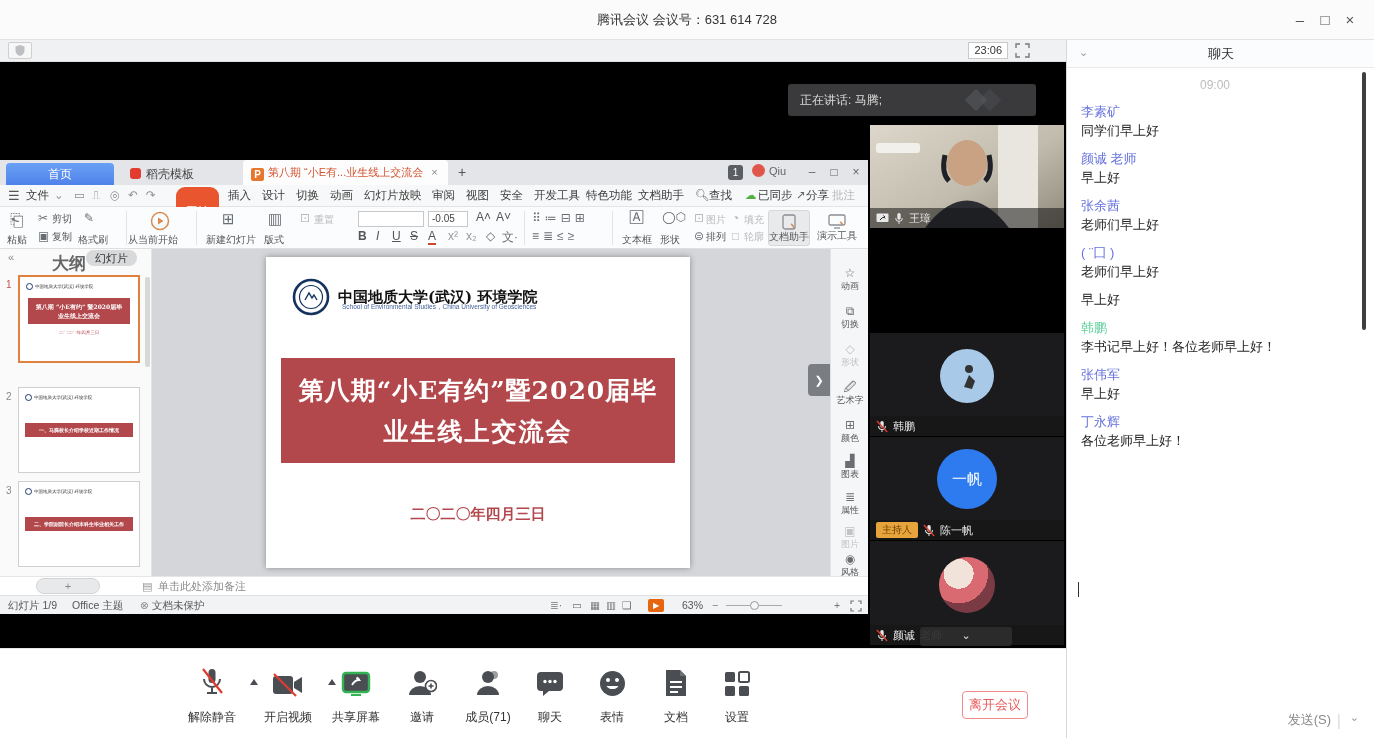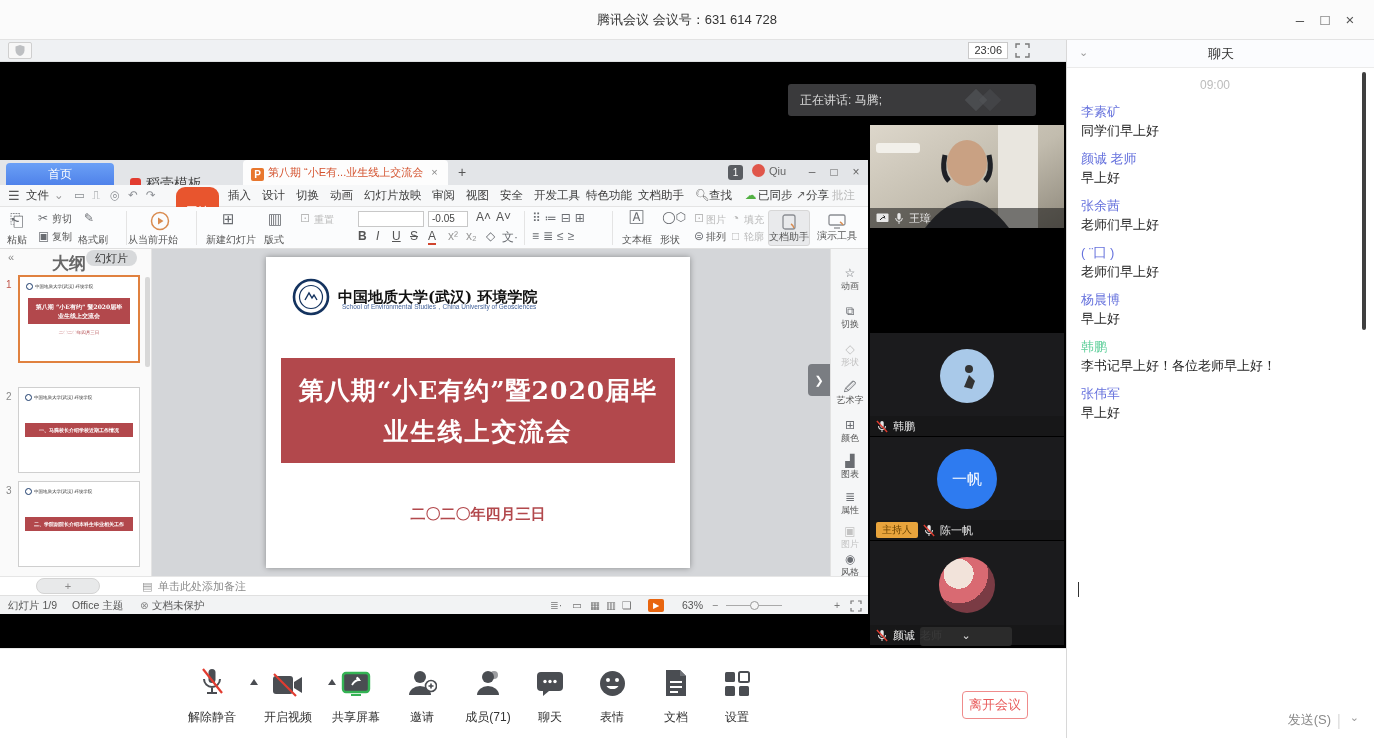--- a/index.html
+++ b/index.html
@@ -20,21 +20,21 @@
 
   
   #stage { left:0; top:62px; width:1066px; height:586px; background:#000; }
   #speaking-box { left:788px; top:22px; width:248px; height:32px; background:#3a3a3c; border-radius:3px; color:#dcdcdc; font-size:12px; line-height:32px; padding-left:12px; }
   .tlogo { top:8px; width:16px; height:16px; background:#55585c; transform:rotate(45deg); opacity:.6; }
 
   
   #wps { left:0; top:98px; width:868px; height:454px; background:#fff; font-size:11px; color:#444; }
   #wps-tabs { left:0; top:0; width:868px; height:25px; background:#e3e5e8; }
   #tab-home { left:6px; top:3px; width:108px; height:22px; background:linear-gradient(#6ba0f6,#4f82ea); border-radius:4px 4px 0 0; color:#fff; text-align:center; line-height:22px; font-size:12px; }
-  #tab-docer { left:120px; top:12px; width:118px; height:22px; line-height:22px; color:#444; font-size:14px; }
+  #tab-docer { left:120px; top:3px; width:118px; height:22px; line-height:22px; color:#444; font-size:12px; }
   .docer-dot { display:inline-block; width:11px; height:11px; border-radius:3px; background:#e23c30; vertical-align:-1px; margin:0 5px 0 10px; }
   #tab-doc { left:243px; top:0px; width:205px; height:25px; background:#fdfdfd; border-radius:4px 4px 0 0; line-height:25px; }
   .p-icon { display:inline-block; width:13px; height:13px; border-radius:2px; background:#e8772e; color:#fff; font-size:10px; font-weight:bold; text-align:center; line-height:13px; vertical-align:-2px; margin:0 4px 0 8px; }
   #tab-doc .t { color:#d4532f; font-size:11px; }
   #tab-doc .x { color:#888; margin-left:8px; font-size:11px; }
   #tab-plus { left:458px; top:4px; font-size:14px; color:#555; }
   #wps-badge1 { left:728px; top:5px; width:15px; height:15px; background:#5a5d62; border-radius:3px; color:#fff; font-size:10px; text-align:center; line-height:15px; }
   #wps-user { left:752px; top:4px; font-size:11px; color:#666; }
   .qiu-ava { display:inline-block; width:13px; height:13px; border-radius:50%; background:#e0564a; vertical-align:-2px; margin-right:4px; }
   .wps-ctl { top:0; height:25px; line-height:25px; color:#666; font-size:12px; width:20px; text-align:center; }
@@ -605,30 +605,33 @@
       </div>
     <div class="msg">
         <div class="nm" style="color: rgb(102, 114, 221);">张余茜</div>
         <div class="tx">老师们早上好</div>
       </div>
     <div class="msg">
         <div class="nm" style="color: rgb(102, 114, 221);">( ¨囗 )</div>
         <div class="tx">老师们早上好</div>
       </div>
     <div class="msg">
-        <div class="nm" style="color: rgb(102, 114, 221);">杨晨博</div>
         <div class="tx">早上好</div>
       </div>
     <div class="msg">
         <div class="nm" style="color: rgb(94, 207, 154);">韩鹏</div>
         <div class="tx">李书记早上好！各位老师早上好！</div>
       </div>
     <div class="msg">
         <div class="nm" style="color: rgb(102, 114, 221);">张伟军</div>
         <div class="tx">早上好</div>
+      </div>
+    <div class="msg">
+        <div class="nm" style="color: rgb(102, 114, 221);">丁永辉</div>
+        <div class="tx">各位老师早上好！</div>
       </div>
   </div>
   <div class="abs" id="chat-scroll"></div>
 
 
   <div class="abs" id="chat-input">
     <div class="abs" id="caret-line"></div>
   </div>
 
   <div class="abs" id="send-row">

